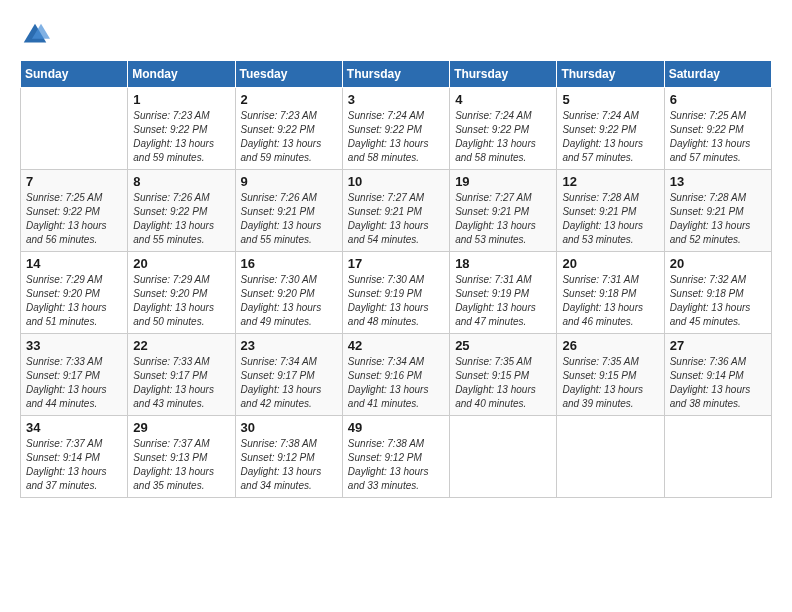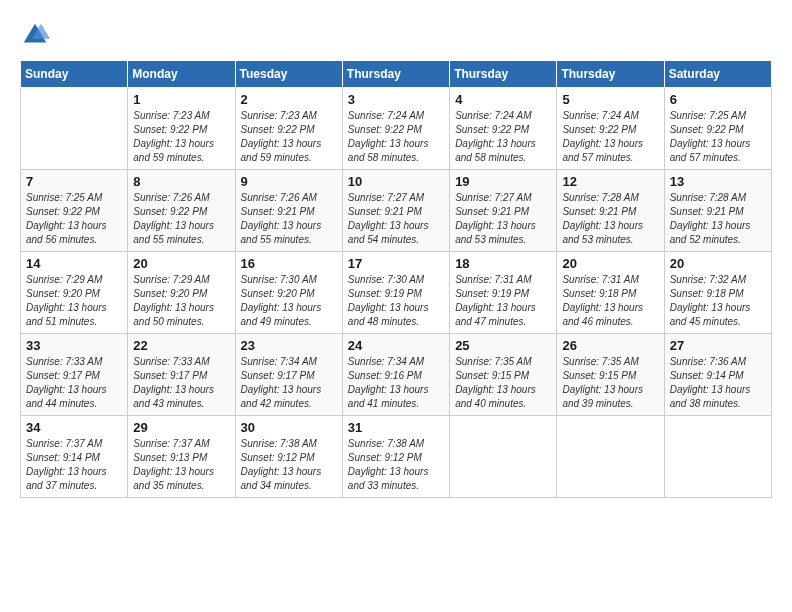--- a/index.html
+++ b/index.html
@@ -283,21 +283,21 @@
 and 43 minutes.</div>
         </td>
         <td>
           <span class="day-number">23</span>
           <div class="day-info" style="white-space: pre-line;">Sunrise: 7:34 AM
 Sunset: 9:17 PM
 Daylight: 13 hours
 and 42 minutes.</div>
         </td>
         <td>
-          <span class="day-number">24</span>
+          <span class="day-number">42</span>
           <div class="day-info" style="white-space: pre-line;">Sunrise: 7:34 AM
 Sunset: 9:16 PM
 Daylight: 13 hours
 and 41 minutes.</div>
         </td>
         <td>
           <span class="day-number">25</span>
           <div class="day-info" style="white-space: pre-line;">Sunrise: 7:35 AM
 Sunset: 9:15 PM
 Daylight: 13 hours
@@ -334,21 +334,21 @@
 and 35 minutes.</div>
         </td>
         <td>
           <span class="day-number">30</span>
           <div class="day-info" style="white-space: pre-line;">Sunrise: 7:38 AM
 Sunset: 9:12 PM
 Daylight: 13 hours
 and 34 minutes.</div>
         </td>
         <td>
-          <span class="day-number">31</span>
+          <span class="day-number">49</span>
           <div class="day-info" style="white-space: pre-line;">Sunrise: 7:38 AM
 Sunset: 9:12 PM
 Daylight: 13 hours
 and 33 minutes.</div>
         </td>
         <td class="empty"></td>
         <td class="empty"></td>
         <td class="empty"></td>
       </tr>
     </tbody>

